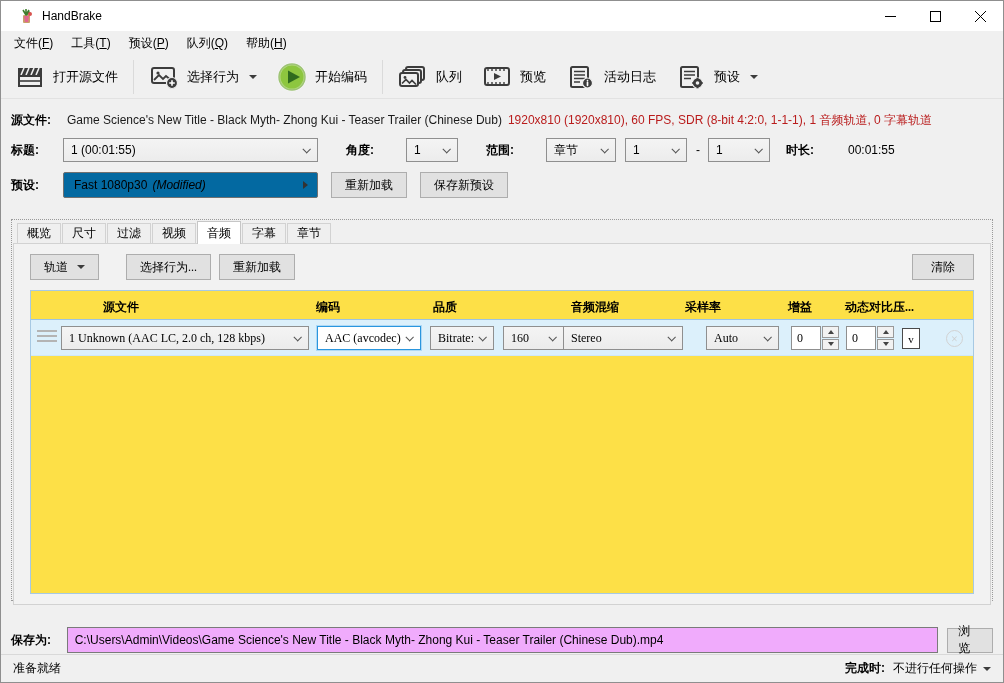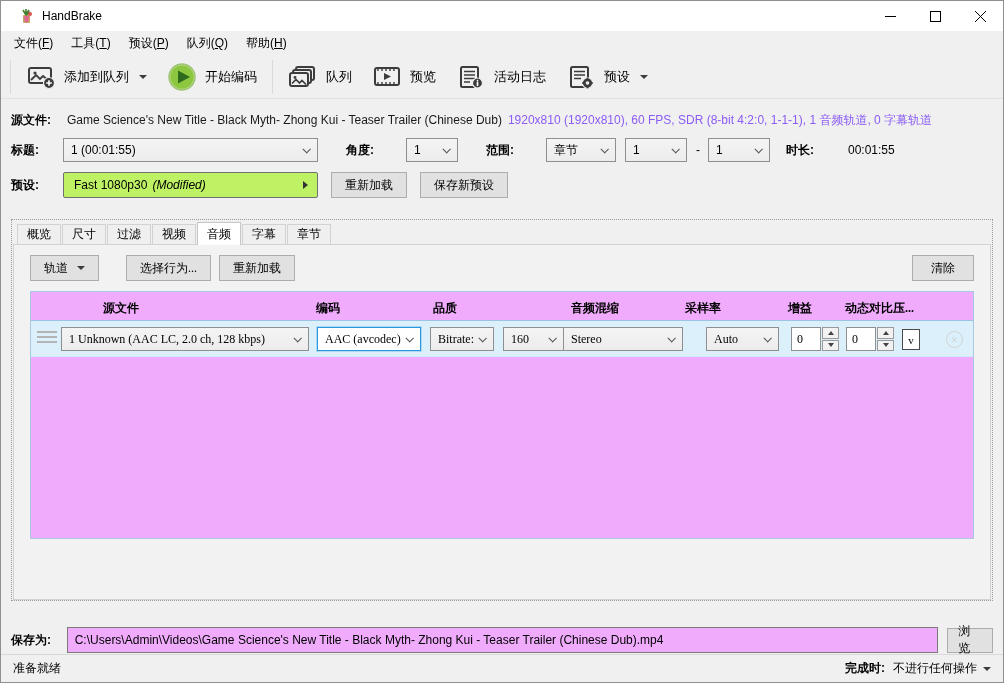--- a/index.html
+++ b/index.html
@@ -35,54 +35,54 @@
   .tool-sep { width:1px; height:34px; background:#dadada; margin:0 5px; }
   .caret-down { width:0; height:0; border-left:4px solid transparent; border-right:4px solid transparent; border-top:4px solid #3c3c3c; margin-left:2px; }
   .tool-btn svg { display:block; }
   
   .content { flex:1 1 auto; padding:0 10px; display:flex; flex-direction:column; }
   .lbl { font-weight:bold; }
   .row { display:flex; align-items:center; }
   .source-row { margin-top:12px; height:18px; }
   .source-row .lbl { width:56px; }
   .source-title { color:#1a1a1a; }
-  .source-details { color:#8b5cf6; margin-left:6px; }
+  .source-details { color:#b91c1c; margin-left:6px; }
   .title-row { margin-top:8px; height:26px; }
   .title-row .lbl { width:52px; }
   
   .combo { display:flex; align-items:center; height:24px; background:linear-gradient(#f4f4f4,#ececec); border:1px solid #8f8f8f; padding-left:7px; position:relative; cursor:default; }
   .combo .chev { width:6px; height:6px; border-right:1px solid #555; border-bottom:1px solid #555; transform:rotate(45deg) translateY(-1px); margin-left:auto; margin-right:8px; flex:0 0 auto; }
   .combo-title { width:255px; }
   .combo-angle { width:52px; margin-left:8px; }
   .combo-range { width:70px; margin-left:8px; }
   .combo-chap  { width:62px; margin-left:9px; }
   .range-dash { margin:0 8px 0 9px; }
   .mini-lbl { margin-left:28px; }
   .dur-val { margin-left:10px; }
   
   .preset-row { margin-top:8px; height:28px; }
   .preset-row .lbl { width:52px; }
-  .preset-drop { width:255px; height:26px; border:1px solid #707070; background:#bef264; border-radius:2px; display:flex; align-items:center; padding-left:10px; }
+  .preset-drop { width:255px; height:26px; border:1px solid #707070; background:#0369a1; border-radius:2px; display:flex; align-items:center; padding-left:10px; }
   .preset-mod { font-style:italic; margin-left:5px; }
   .arrow-right { width:0; height:0; border-top:4px solid transparent; border-bottom:4px solid transparent; border-left:5px solid #333; margin-left:auto; margin-right:9px; }
   .btn { display:inline-flex; align-items:center; justify-content:center; height:26px; background:#e1e1e1; border:1px solid #adadad; padding:0 13px; font-size:12px; cursor:default; }
   .preset-row .btn { margin-left:13px; }
   
   .tabctl { margin-top:20px; border:1px dotted #9a9a9a; padding:1px 1px 0 1px; height:382px; display:flex; flex-direction:column; }
   .tabstrip { display:flex; align-items:flex-end; height:23px; padding-left:4px; }
   .tab { height:20px; display:flex; align-items:center; padding:0 9px; background:#efefef; border:1px solid #d2d2d2; border-bottom:none; margin-right:1px; font-size:12px; }
   .tab.selected { height:23px; background:#fff; position:relative; z-index:2; margin-bottom:-1px; border-color:#c6c6c6; }
   .tabpanel { flex:1; background:#f2f2f2; border:1px solid #d2d2d2; position:relative; z-index:1; padding:10px 16px;font-family:Liberation Serif, serif; }
   .audio-btnrow { display:flex; align-items:center; }
   .audio-btnrow .btn-track { margin-right:19px; }
   .audio-btnrow .btn + .btn { margin-left:8px; }
   .btn .caret-sm { width:0; height:0; border-left:4px solid transparent; border-right:4px solid transparent; border-top:4px solid #3c3c3c; margin-left:9px; }
   .btn-clear { margin-left:auto !important; padding:0 18px; }
   
-  .audio-table { margin-top:10px; height:248px; background:#f0abfc; border:1px solid #a7c9e3; position:relative; }
+  .audio-table { margin-top:10px; height:304px; background:#fde047; border:1px solid #a7c9e3; position:relative; }
   .at-header { height:29px; border-bottom:1px solid #9cc3e3; position:relative; }
   .at-header span { position:absolute; top:8px; font-weight:bold; }
   .at-row { height:36px; background:#dcf0fb; border-bottom:1px solid #cfe8f8; position:relative; }
   .at-row .rowctl { position:absolute; top:6px; height:24px; }
   .drag-handle { position:absolute; left:6px; top:10px; width:20px; display:flex; flex-direction:column; gap:3px; }
   .drag-handle i { display:block; height:2px; background:#b4b4b4; }
   .combo-src   { left:30px;  width:248px; }
   .combo-codec { left:286px; width:104px; background:#fff; border:1px solid #2a96de; box-shadow:0 0 0 1px rgba(70,165,235,.30); }
   .combo-brmode{ left:399px; width:64px; }
   .combo-br    { left:472px; width:61px; }
@@ -162,30 +162,39 @@
         <span>)</span>
       </div>
     <div class="menu-item">
         <span>帮助(</span>
         <u>H</u>
         <span>)</span>
       </div>
   </div>
 
   <div class="toolbar">
+    <div class="tool-btn">
+      <svg width="30" height="26" viewBox="0 0 30 26">
+        <rect x="3" y="4" width="24" height="7" fill="#3c3c3c"></rect>
+        <path d="M6,11 L9,4 M11,11 L14,4 M16,11 L19,4 M21,11 L24,4" stroke="#f0f0f0" stroke-width="1.6"></path>
+        <rect x="4" y="12" width="22" height="10" fill="none" stroke="#3c3c3c" stroke-width="2"></rect>
+        <line x1="4" y1="17" x2="26" y2="17" stroke="#3c3c3c" stroke-width="1.6"></line>
+      </svg>
+      <span>打开源文件</span>
+    </div>
     <div class="tool-sep"></div>
     <div class="tool-btn">
       <svg width="30" height="26" viewBox="0 0 30 26">
         <rect x="3" y="4" width="22" height="15" rx="2" fill="none" stroke="#3c3c3c" stroke-width="2"></rect>
         <circle cx="9" cy="9" r="1.6" fill="#3c3c3c"></circle>
         <path d="M5,16 l5,-5 4,4 3,-3 6,5" fill="none" stroke="#3c3c3c" stroke-width="1.8"></path>
         <circle cx="23" cy="19" r="5.5" fill="#3c3c3c" stroke="#f0f0f0" stroke-width="1.2"></circle>
         <path d="M23,16.2 v5.6 M20.2,19 h5.6" stroke="#fff" stroke-width="1.6"></path>
       </svg>
-      <span>添加到队列</span>
+      <span>选择行为</span>
       <span class="caret-down"></span>
     </div>
     <div class="tool-btn">
       <svg width="30" height="30" viewBox="0 0 30 30">
         <circle cx="15" cy="15" r="13" fill="#8dc63f" stroke="#6aa32c" stroke-width="1.5"></circle>
         <circle cx="15" cy="15" r="13" fill="none" stroke="#ffffff" stroke-opacity="0.35" stroke-width="3"></circle>
         <path d="M11,8.5 L23,15 L11,21.5 Z" fill="#2f6b1e"></path>
       </svg>
       <span>开始编码</span>
     </div>

